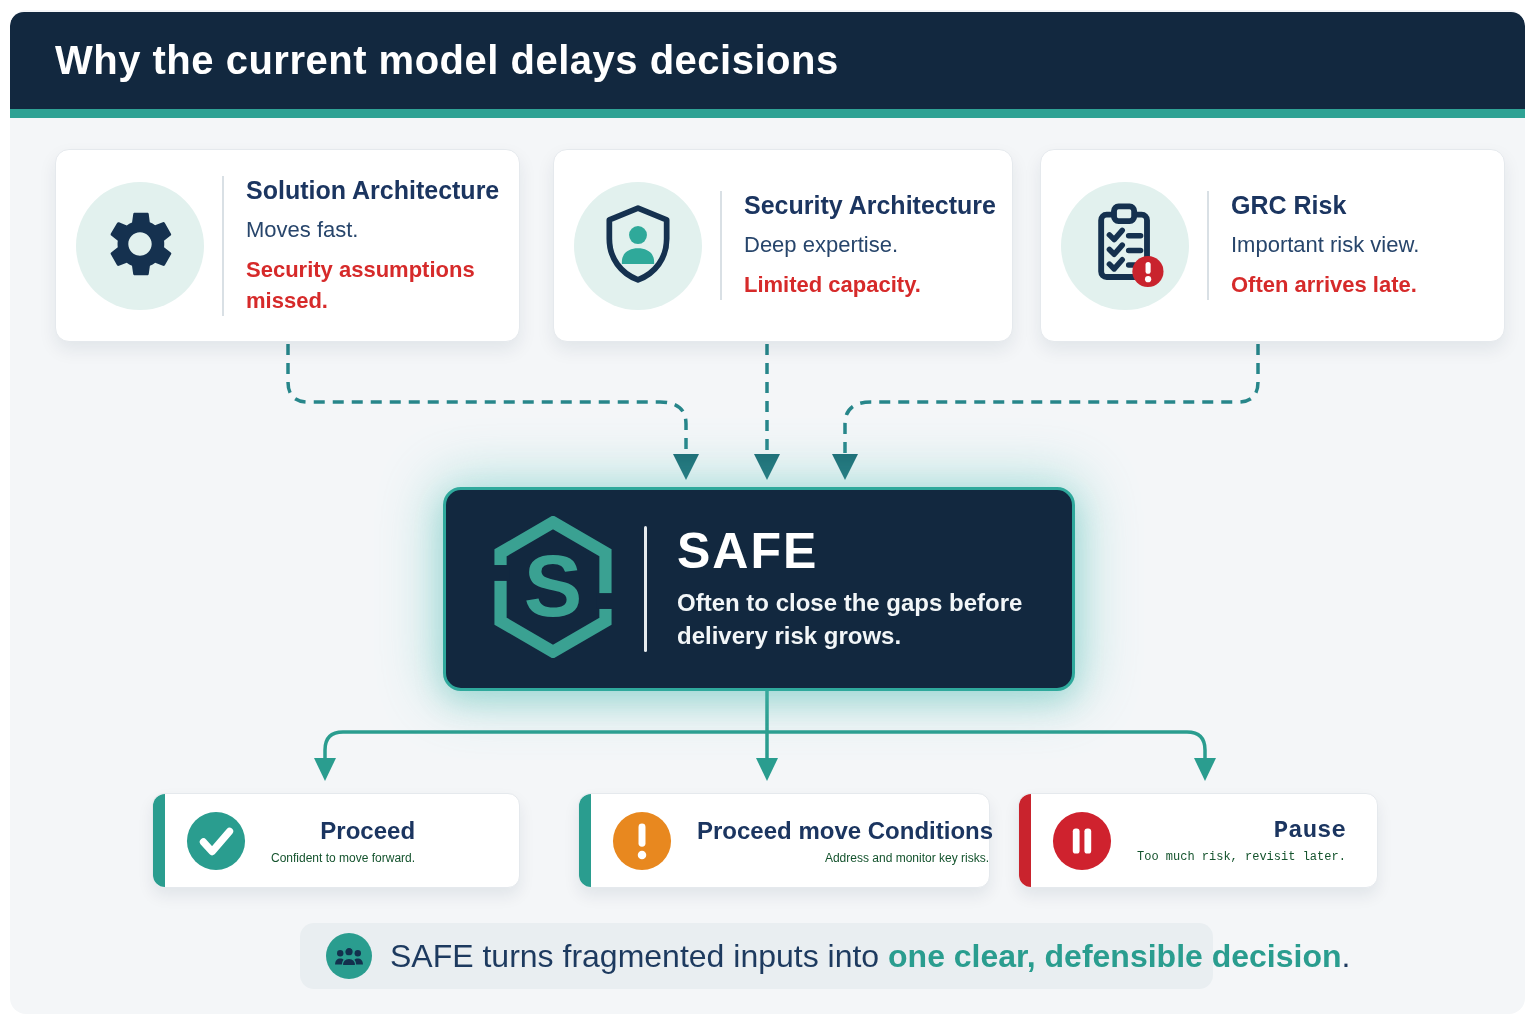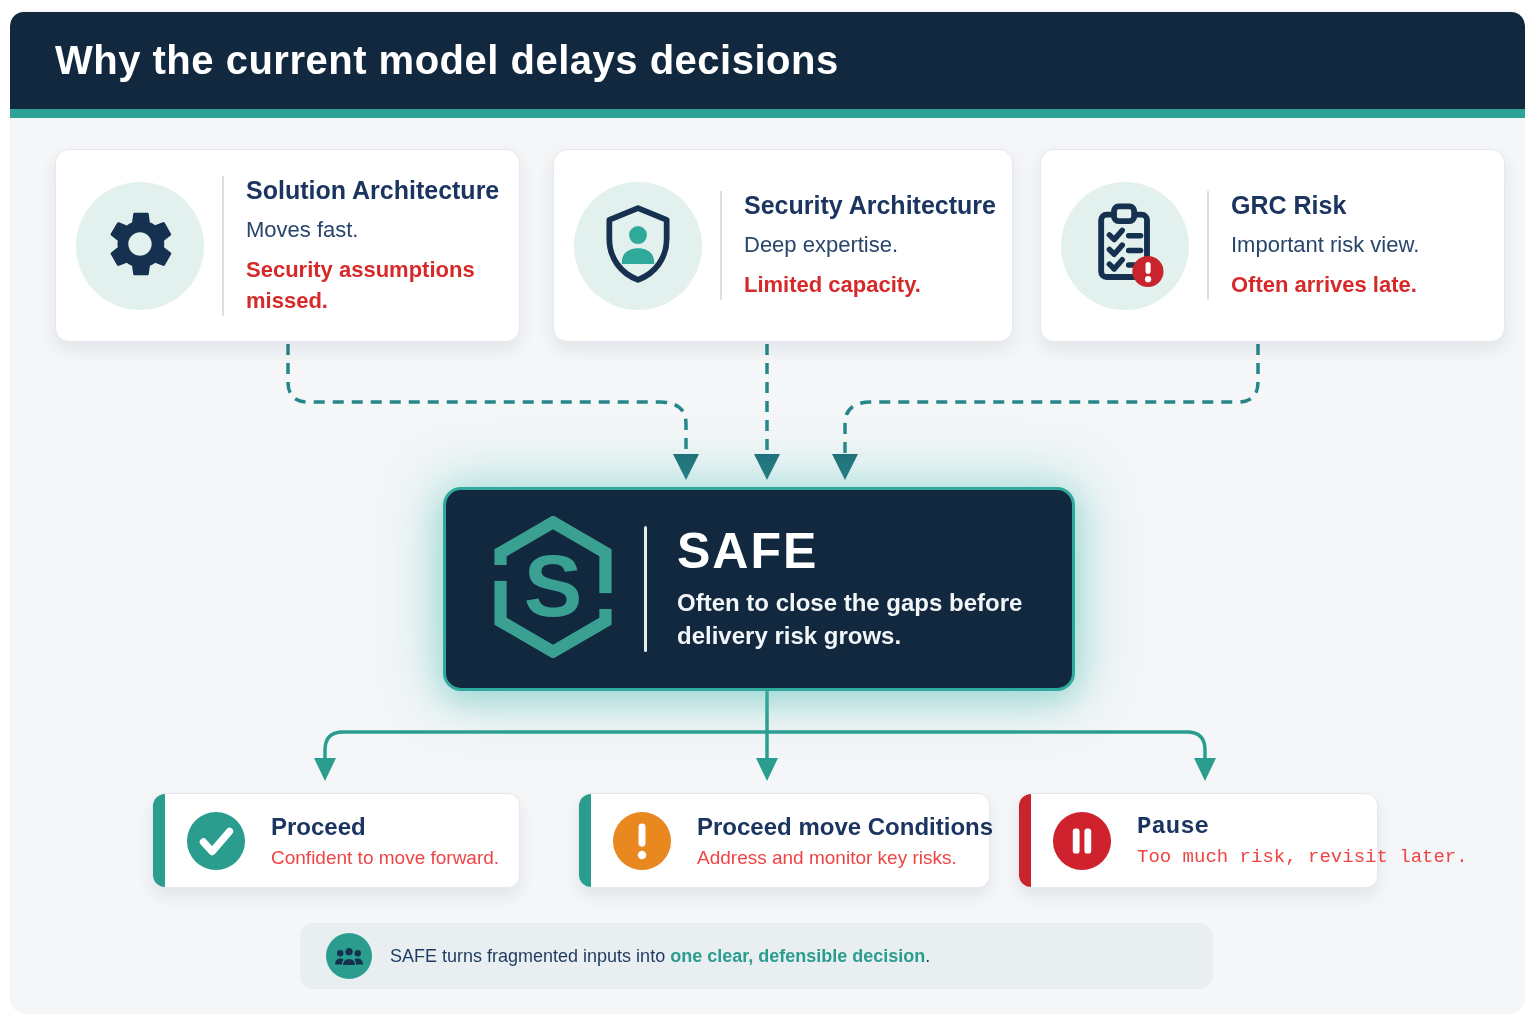--- a/index.html
+++ b/index.html
@@ -38,35 +38,35 @@
         box-shadow:0 0 55px 8px rgba(90,200,190,.45),0 10px 28px rgba(46,169,156,.25);
         display:flex;align-items:center;}
   .safelogo{margin-left:46px;flex:0 0 auto;}
   .safediv{width:3px;height:126px;background:#f2f6f8;opacity:.95;margin:0 30px 0 30px;border-radius:2px;}
   .safename{color:#ffffff;font-size:50px;font-weight:800;letter-spacing:2px;line-height:1;}
   .safetag{color:#f2f6f8;font-size:24px;font-weight:700;line-height:1.38;margin-top:10px;max-width:380px;}
 
   
   .ocard{position:absolute;top:783px;height:95px;background:#ffffff;border:1px solid #e5e9ed;
          border-radius:12px;box-shadow:0 8px 16px rgba(18,40,63,.08);display:flex;align-items:center;
-         box-sizing:border-box;padding-left:32px;z-index:2;}
+         box-sizing:border-box;padding-left:32px;z-index:2;text-align:right;}
   .o1{left:142px;width:368px;} .o2{left:568px;width:412px;} .o3{left:1008px;width:360px;font-family:Liberation Mono, monospace;}
   .obar{position:absolute;left:0;top:0;bottom:0;width:12px;border-radius:12px 0 0 12px;}
   .o1 .obar,.o2 .obar{background:#2a9d8f;} .o3 .obar{background:#c9232d;}
   .ocirc{width:62px;height:62px;flex:0 0 auto;margin-right:24px;}
   .otext{min-width:0;}
   .otitle{font-size:24px;font-weight:700;color:#1b3560;white-space:nowrap;}
-  .osub{font-size:19px;color:#ef4444;margin-top:6px;white-space:nowrap;}
+  .osub{font-size:12px;color:#14532d;margin-top:6px;white-space:nowrap;}
 
   
   .banner{position:absolute;left:290px;top:913px;width:913px;height:66px;background:#e9eef1;
           border-radius:14px;display:flex;align-items:center;padding:0 26px;box-sizing:border-box;z-index:2;}
   .bicon{width:46px;height:46px;border-radius:50%;background:#2a9d8f;flex:0 0 auto;margin-right:18px;
          display:flex;align-items:center;justify-content:center;}
-  .btext{font-size:18px;color:#1d3a5f;white-space:nowrap;}
+  .btext{font-size:32px;color:#1d3a5f;white-space:nowrap;}
   .btext .hl{color:#2a9d8f;font-weight:700;}
 </style>
 </head>
 <body>
 
 <div class="canvas">
 
   <svg class="flow" viewBox="0 0 1515 1004">
 
     <path class="dash" d="M 278 334 L 278 372 Q 278 392 298 392 L 650 392 Q 676 392 676 414 L 676 444"></path>

